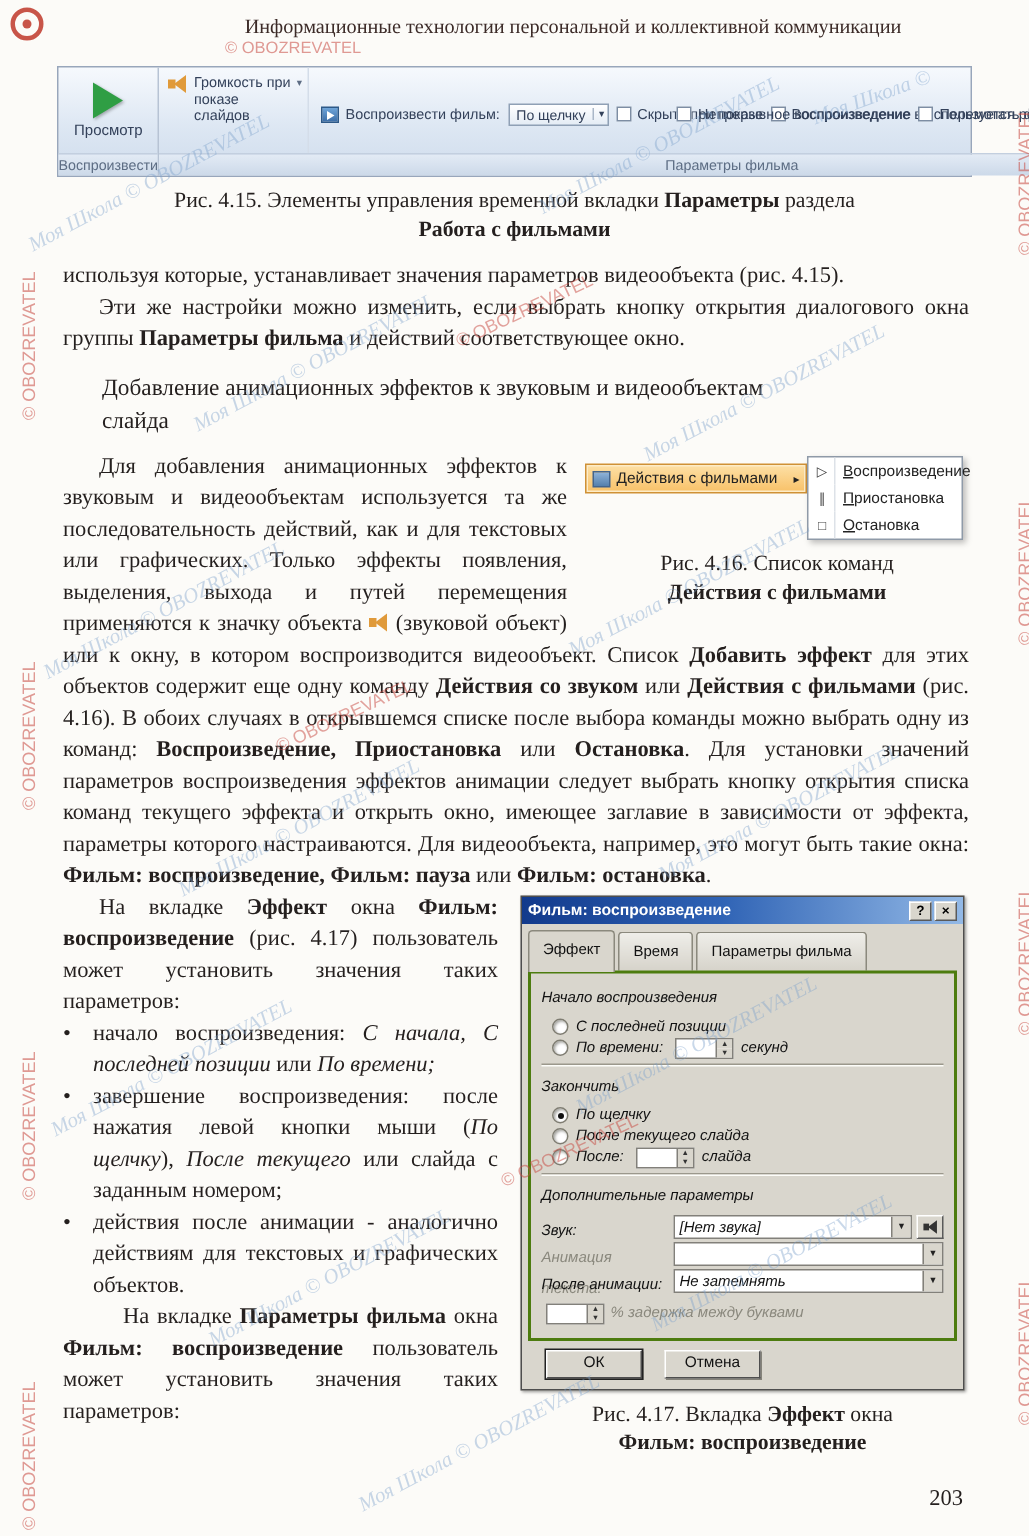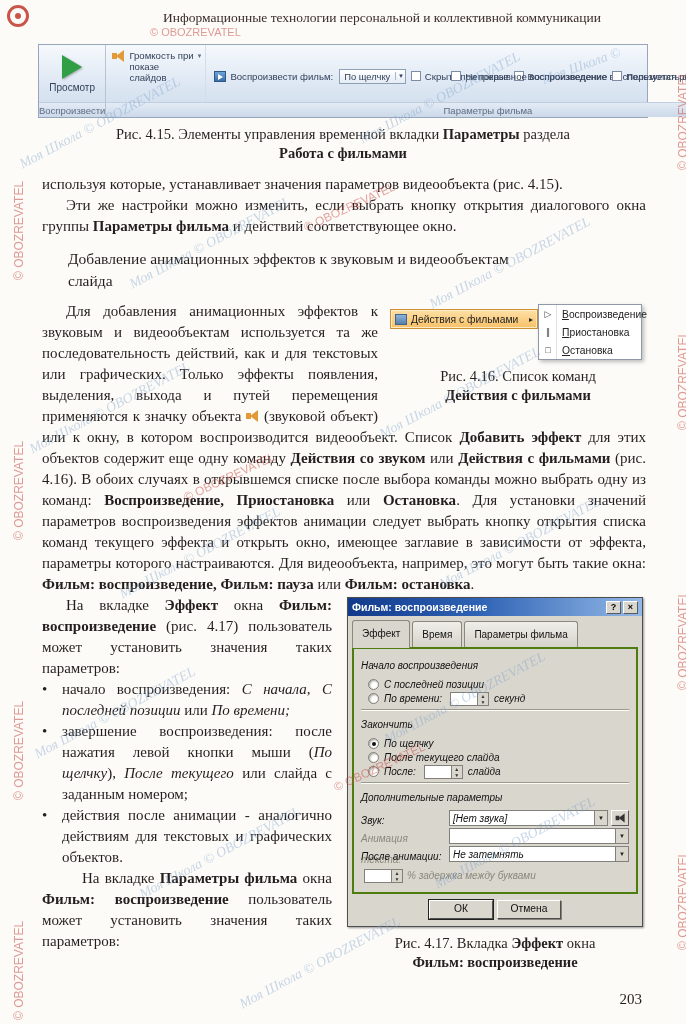--- a/index.html
+++ b/index.html
@@ -127,21 +127,21 @@
   .dd { flex:1; display:flex; align-items:center; height:16px; border:1px solid #82807a; background:#fff;
         padding-left:3px; overflow:hidden; }
   .dd .dda { margin-left:auto; width:13px; height:100%; background:#d9d6cd; border-left:1px solid #82807a;
         font-size:6px; line-height:14px; text-align:center; color:#222; flex:none; }
   .snd-btn { width:18px; height:16px; margin-left:3px; background:#d9d6cd; border:1px solid #fff;
         border-right-color:#5a5a5a; border-bottom-color:#5a5a5a; display:flex; align-items:center;
         justify-content:center; color:#333; flex:none; }
   .snd-btn .spk { transform:scale(.75); }
   .gray { color:#8a887d; }
   .delay-row { display:flex; align-items:center; gap:4px; margin:3px 0 1px; color:#8a887d; }
-  .dlg-footer { display:flex; justify-content:center; gap:4px; padding:5px 0 7px; }
+  .dlg-footer { display:flex; justify-content:flex-start; gap:15px; padding:5px 16px 7px; }
   .btn { width:64px; height:19px; background:#d9d6cd; border:1px solid #fff; border-right-color:#4e4e4e;
          border-bottom-color:#4e4e4e; box-shadow:1px 1px 0 #85837a; text-align:center; line-height:16px;
          font-size:10.3px; font-family:"Liberation Sans",sans-serif; }
   .btn.default { outline:1px solid #222; }
 
   .pageno { position:absolute; right:44px; bottom:16px; font-size:15px; z-index:2; }
 </style>
 </head>
 <body>
 

